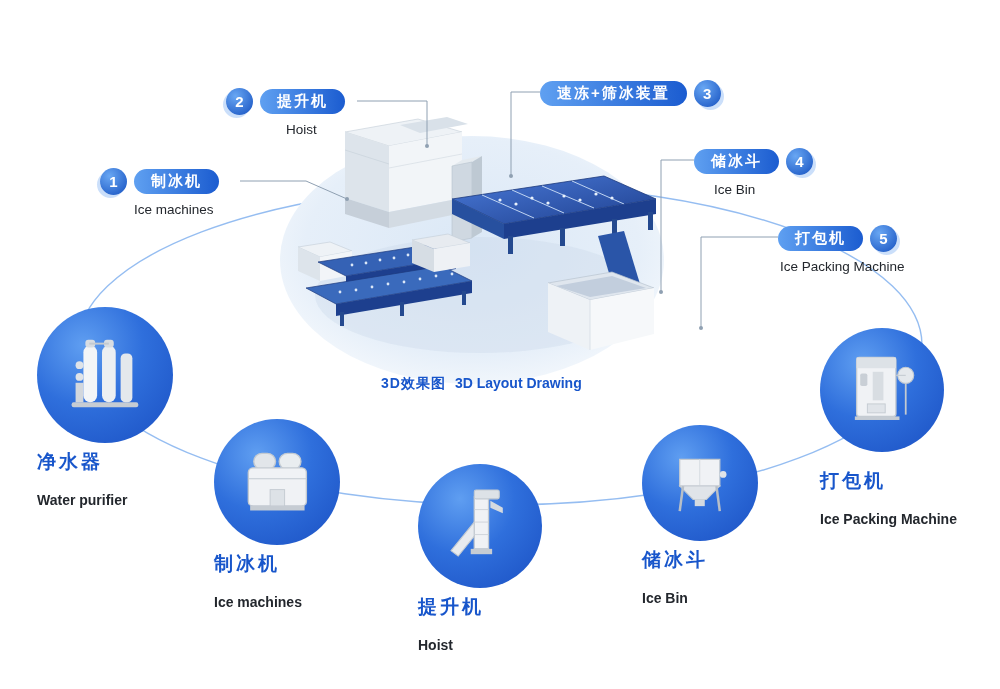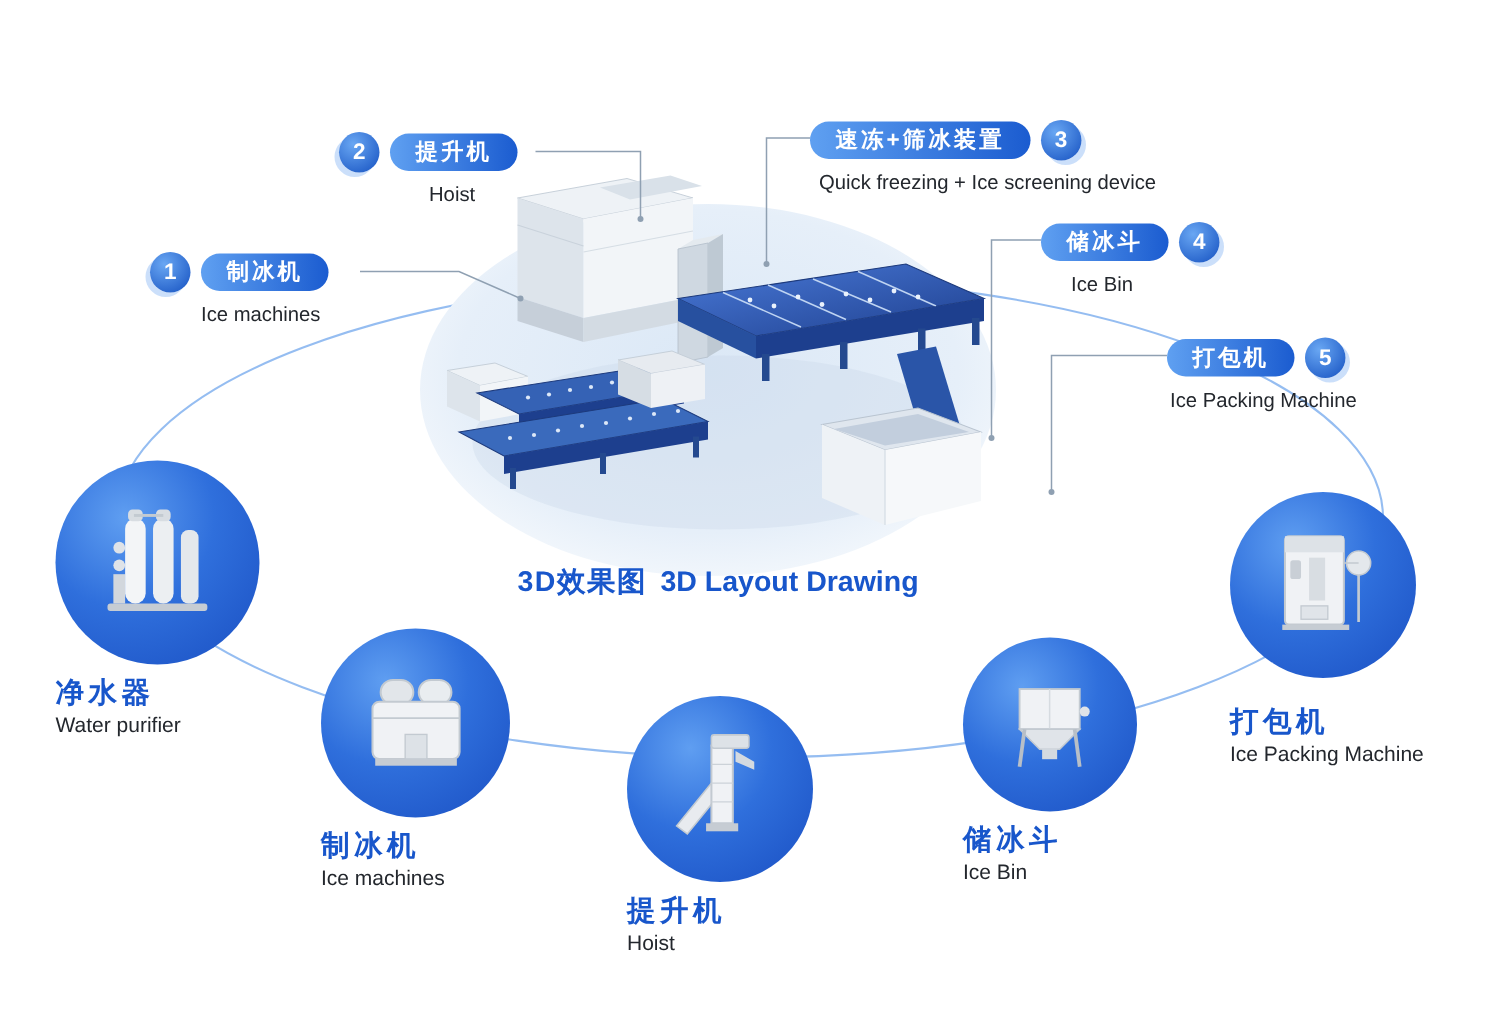--- a/index.html
+++ b/index.html
@@ -27,35 +27,35 @@
     display:flex; align-items:center; letter-spacing:2px; white-space:nowrap;
   }
   .co-en { font-size:13.5px; color:#23272d; margin-top:7px; white-space:nowrap; }
   .c1 { left:100px; top:168px; }  .c1 .co-en { margin-left:34px; }
   .c2 { left:226px; top:88px; }   .c2 .co-en { margin-left:60px; }
   .c3 { left:540px; top:80px; }   .c3 .co-en { margin-left:6px; }
   .c4 { left:694px; top:148px; }  .c4 .co-en { margin-left:20px; }
   .c5 { left:778px; top:225px; }  .c5 .co-en { margin-left:2px; }
 
   
-  .caption { position:absolute; left:345px; top:375px; z-index:3;
-             font-size:19px; font-weight:bold; color:#1856cb; white-space:nowrap; }
+  .caption { position:absolute; left:381px; top:375px; z-index:3;
+             font-size:14px; font-weight:bold; color:#1856cb; white-space:nowrap; }
   .caption .cap-zh { letter-spacing:1px; }
   .caption .cap-en { margin-left:9px; }
 
   
   .station { position:absolute; z-index:3; display:flex; flex-direction:column; align-items:flex-start; }
   .circle {
     border-radius:50%;
     background:radial-gradient(circle at 34% 28%, #5f9ef1 0%, #2f6fdc 45%, #1a4fc2 100%);
     display:flex; align-items:center; justify-content:center;
   }
   .circle svg { width:72%; height:72%; }
   .st-zh { font-size:19px; font-weight:bold; color:#1856cb; margin-top:6px; letter-spacing:3px; white-space:nowrap; }
-  .st-en { font-size:14px; color:#23272d; margin-top:0; white-space:nowrap; }
+  .st-en { font-size:14px; color:#23272d; margin-top:17px; white-space:nowrap;font-weight:bold; }
   .s1 { left:37px;  top:307px; }  .s1 .circle { width:136px; height:136px; }
   .s2 { left:214px; top:419px; }  .s2 .circle { width:126px; height:126px; }
   .s3 { left:418px; top:464px; }  .s3 .circle { width:124px; height:124px; }
   .s4 { left:642px; top:425px; }  .s4 .circle { width:116px; height:116px; }
   .s5 { left:820px; top:328px; }  .s5 .circle { width:124px; height:124px; }
   .s5 .st-zh { margin-top:16px; }
 </style>
 </head>
 <body>
 
@@ -202,21 +202,20 @@
       <div class="pill">提升机</div>
     </div>
     <div class="co-en">Hoist</div>
   </div>
 
   <div class="callout c3">
     <div class="co-row">
       <div class="pill">速冻+筛冰装置</div>
       <div class="badge right">3</div>
     </div>
-    <div class="co-en">Quick freezing + Ice screening device</div>
   </div>
 
   <div class="callout c4">
     <div class="co-row">
       <div class="pill">储冰斗</div>
       <div class="badge right">4</div>
     </div>
     <div class="co-en">Ice Bin</div>
   </div>
 

